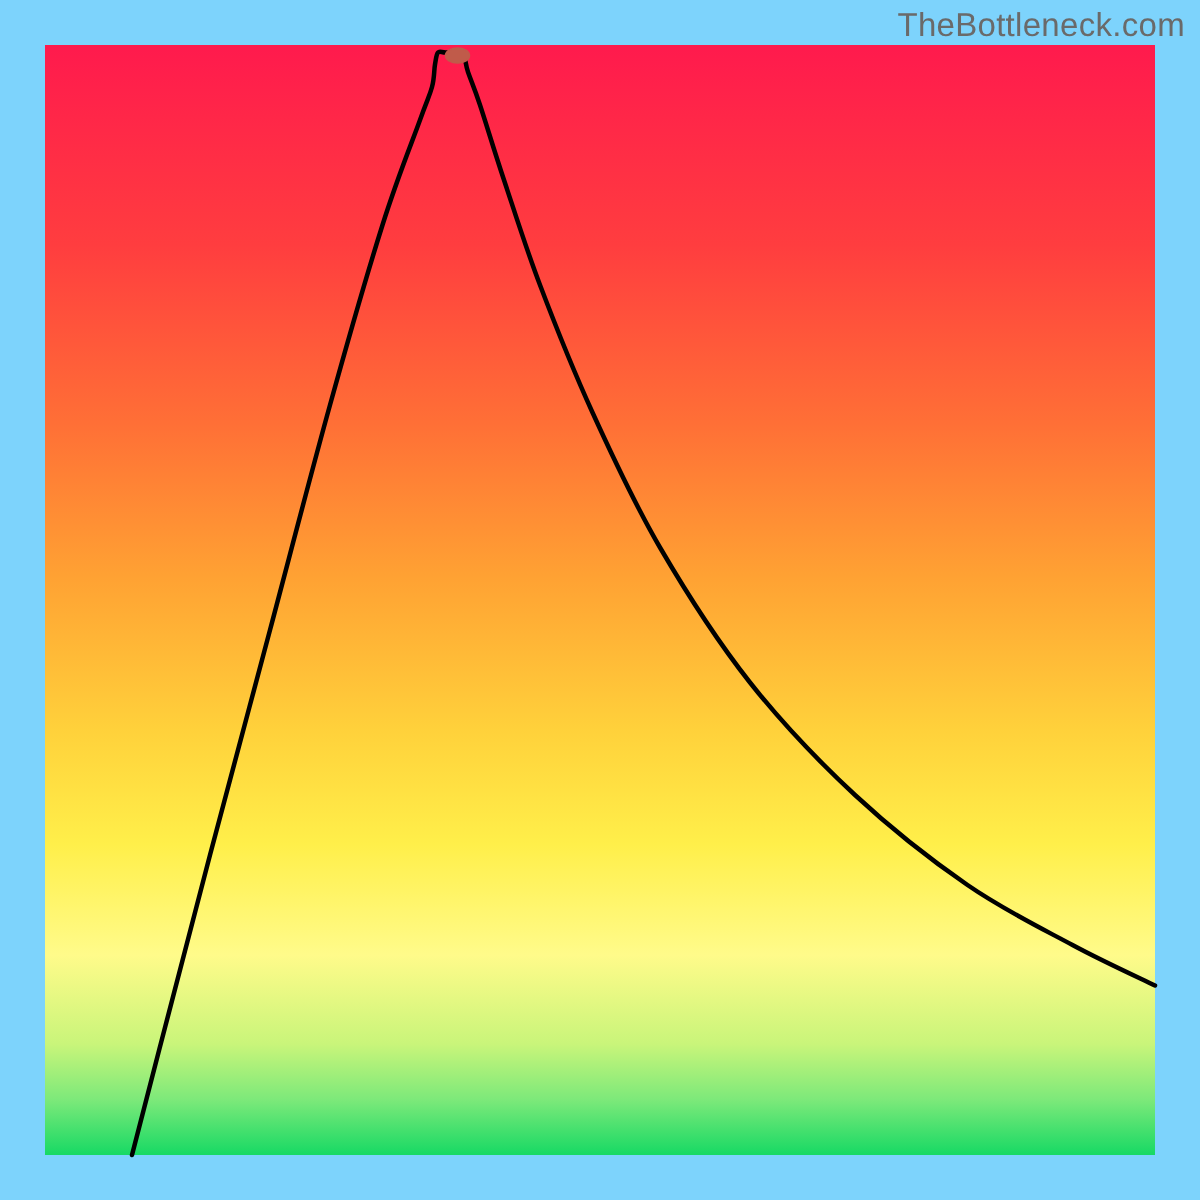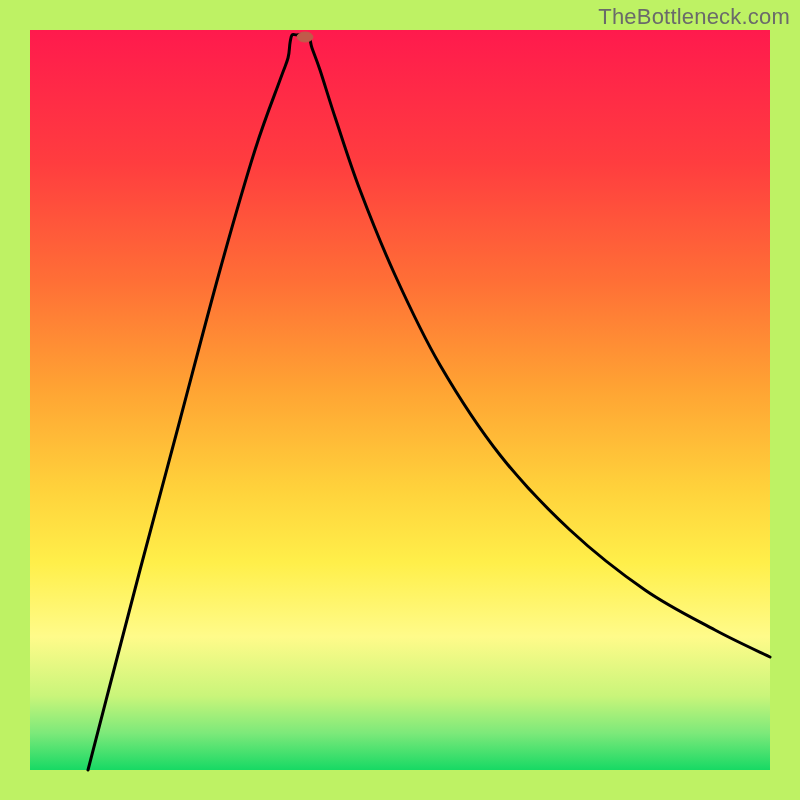--- a/index.html
+++ b/index.html
@@ -8,21 +8,21 @@
     width: 800px;
     height: 800px;
     background: #000;
     overflow: hidden;
     font-family: Arial, Helvetica, sans-serif;
   }
   .stage {
     position: relative;
     width: 800px;
     height: 800px;
-    background: #bef264;
+    background: #7dd3fc;
   }
   .watermark {
     position: absolute;
     top: 4px;
     right: 10px;
     color: #6a6a6a;
     font-size: 22px;
     letter-spacing: 0.2px;
     user-select: none;
   }

